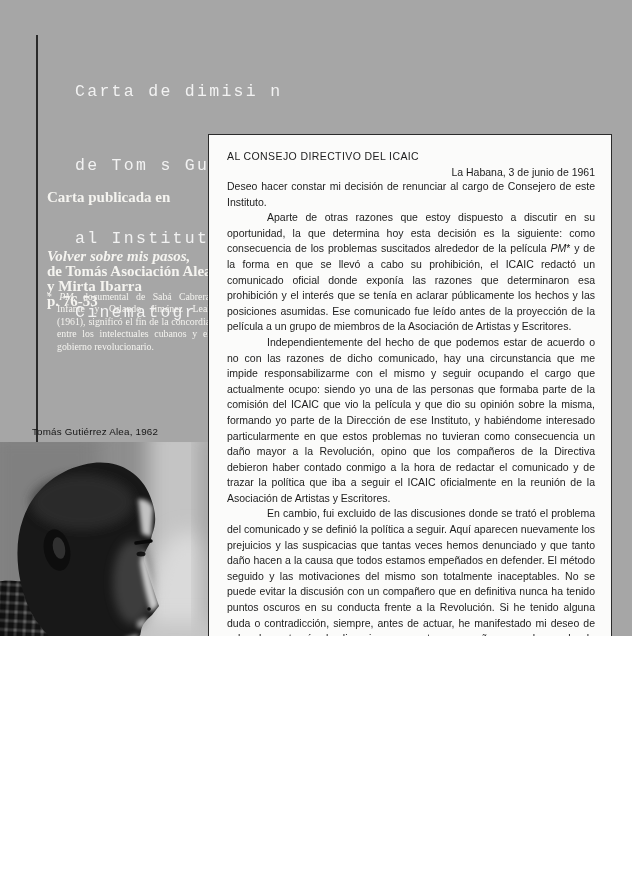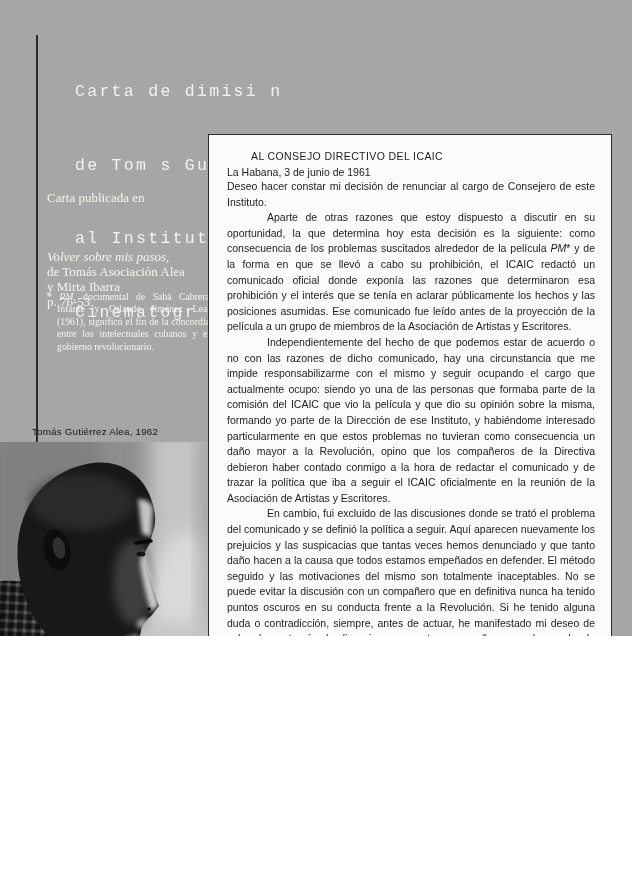--- a/index.html
+++ b/index.html
@@ -18,21 +18,21 @@
     font-family:"Liberation Mono","DejaVu Sans Mono",monospace;
     font-size:16.5px; line-height:24.5px; letter-spacing:2.3px;
     white-space:pre;
   }
 
   
   .pubnote {
     position:absolute; left:47px; top:190px;
     color:#f5f4f0;
     font-family:"Liberation Serif","DejaVu Serif",serif;
-    font-weight:400; font-size:13px; line-height:15px;
+    font-weight:700; font-size:15px; line-height:15px;
     white-space:nowrap;
   }
   .pubnote .it { font-style:italic;margin-top:44px; }
 
   
   .footnote {
     position:absolute; left:47px; top:291px; width:153px;
     color:#f5f4f0;
     font-family:"Liberation Serif","DejaVu Serif",serif;
     font-weight:500; font-size:9.8px; line-height:12.4px;
@@ -59,22 +59,22 @@
   }
 
   
   .letter {
     position:absolute; left:208px; top:134px; width:404px; height:556px;
     box-sizing:border-box;
     background:#fbfbfa; border:1px solid #2b2b2b;
     padding:15px 16px 0 18px;
     color:#1c1c1c; z-index:2;
   }
-  .letter-heading { margin-left:24px; font-size:10.5px; letter-spacing:0.4px; white-space:nowrap; }
-  .letter-dateline { text-align:left; font-size:10.5px; margin-top:4px; white-space:nowrap; }
+  .letter-heading { font-size:10.5px; letter-spacing:0.4px; white-space:nowrap; }
+  .letter-dateline { text-align:right; font-size:10.5px; margin-top:4px; white-space:nowrap; }
   .letter-body { margin-top:1px; font-size:10.5px; line-height:15.6px; text-align:justify; }
   .letter-body p { margin:0; }
   .letter-body p.indent { text-indent:40px; }
   .letter-body .it { font-style:italic; }
 </style>
 </head>
 <body>
 
 <div class="page">
 

